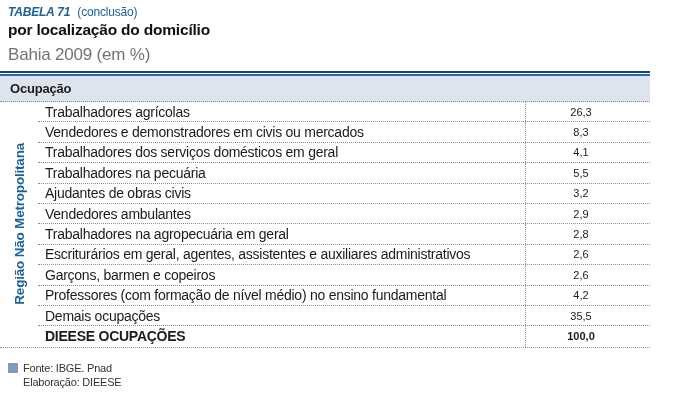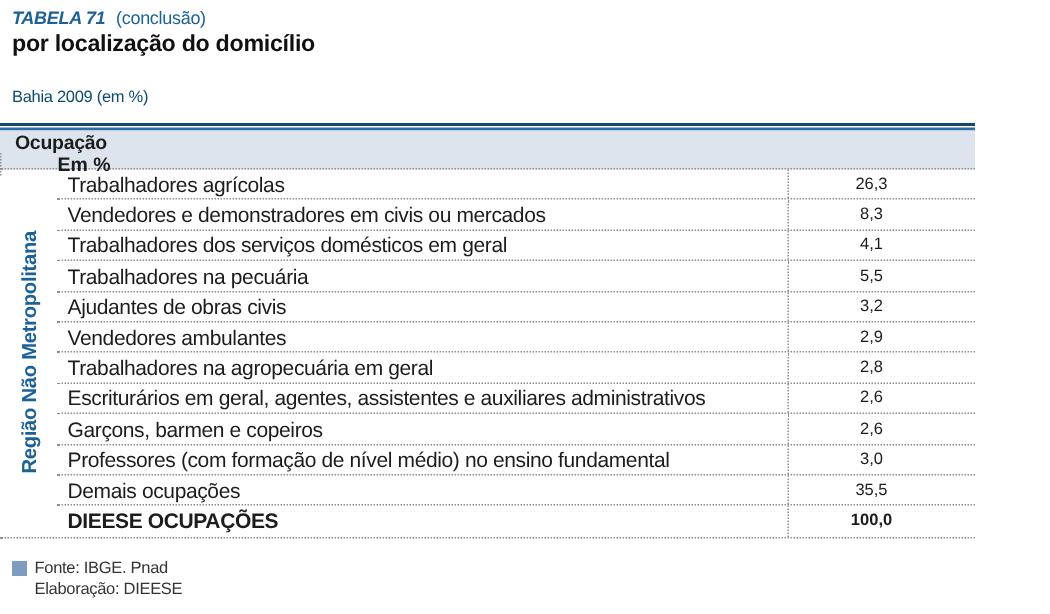--- a/index.html
+++ b/index.html
@@ -6,21 +6,21 @@
   html,body { width:700px; height:409px; background:#ffffff; }
   body { font-family:"Liberation Sans", sans-serif; color:#1c1c1c; overflow:hidden; }
   .page { position:relative; width:700px; height:409px; padding-top:4px; }
 
   
   .titleblock { margin-left:8px; }
   .label-line { font-size:12px; line-height:16px; color:#1d6296; letter-spacing:-0.2px; }
   .label-line .lbl { font-weight:bold;font-style:italic; }
   .label-line .sfx { font-weight:normal; margin-left:4px; }
   .main-title { font-size:15.5px; font-weight:bold; line-height:19px; color:#111; letter-spacing:-0.2px; }
-  .subtitle { font-size:11px; line-height:17px; color:#0c4a6e; margin-top:18px; letter-spacing:-0.2px; }
+  .subtitle { font-size:17px; line-height:17px; color:#737373; margin-top:7px; letter-spacing:-0.2px; }
 
   
   .tbl { width:650px; margin-top:8px; }
   .topborder .tb1 { height:2px; background:#16476b; }
   .topborder .gap { height:1px; background:#ffffff; }
   .topborder .tb2 { height:2px; background:#2d6da6; }
 
   .thead { display:flex; height:26px; background:#dde4ee; border-bottom:1px dotted #8f8f8f;flex-direction:column; }
   .th-occ { flex:1; font-weight:bold; font-size:13px; letter-spacing:-0.2px;
             display:flex; align-items:center; padding-left:10px; }
@@ -61,21 +61,20 @@
 
   <div class="tbl">
     <div class="topborder">
       <div class="tb1"></div>
         <div class="gap"></div>
         <div class="tb2"></div>
     </div>
 
     <div class="thead">
       <div class="th-occ">Ocupação</div>
-      <div class="th-val">Em %</div>
     </div>
 
     <div class="tbody">
       <div class="group-col">
         <span class="group-label">Região Não Metropolitana</span>
       </div>
       <div class="rows">
         <div class="row">
           <div class="cell-occ">Trabalhadores agrícolas</div>
           <div class="cell-val">26,3</div>
@@ -107,21 +106,21 @@
         <div class="row">
           <div class="cell-occ">Escriturários em geral, agentes, assistentes e auxiliares administrativos</div>
           <div class="cell-val">2,6</div>
         </div>
         <div class="row">
           <div class="cell-occ">Garçons, barmen e copeiros</div>
           <div class="cell-val">2,6</div>
         </div>
         <div class="row">
           <div class="cell-occ">Professores (com formação de nível médio) no ensino fundamental</div>
-          <div class="cell-val">3,0</div>
+          <div class="cell-val">4,2</div>
         </div>
         <div class="row">
           <div class="cell-occ">Demais ocupações</div>
           <div class="cell-val">35,5</div>
         </div>
         <div class="row total">
           <div class="cell-occ">DIEESE OCUPAÇÕES</div>
           <div class="cell-val">100,0</div>
         </div>
       </div>

